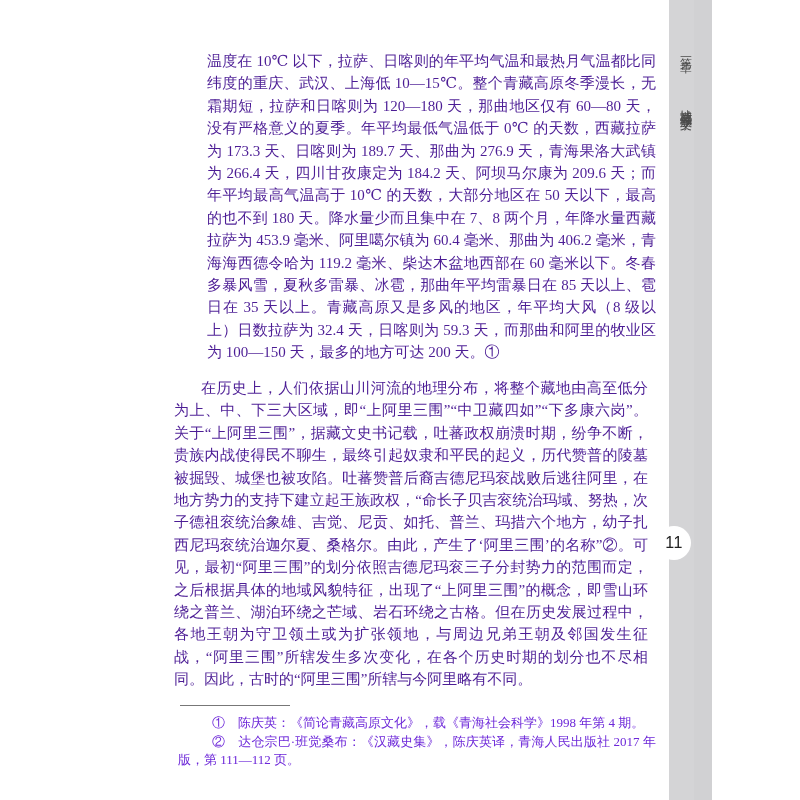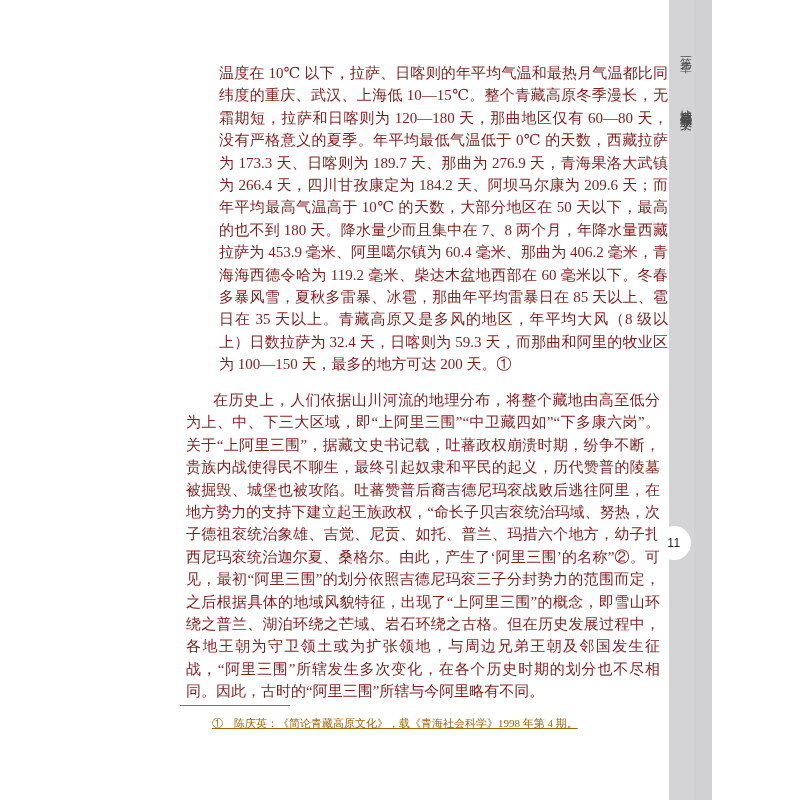--- a/index.html
+++ b/index.html
@@ -26,59 +26,60 @@
     white-space:nowrap;
   }
   .vtext.chap-num{top:48px;}
   .vtext.chap-title{top:100px;}
   
   .page-circle{
     position:absolute;left:657px;top:526px;width:34px;height:34px;
     border-radius:50%;background:#ffffff;
     display:flex;align-items:center;justify-content:center;
     font-family:"Liberation Sans","DejaVu Sans",sans-serif;
-    font-size:12px;color:#222222;letter-spacing:0.5px;
+    font-size:16px;color:#222222;letter-spacing:0.5px;
   }
   
   .para{
     position:absolute;
-    color:#7f1d1d;
+    color:#4c1d95;
     font-size:15px;
     line-height:22.4px;
     text-align:justify;
     text-justify:inter-ideograph;
-    margin:16px;
+    margin:4px;
   }
   .para1{left:203px;top:46px;width:449px;}
   .para2{left:170px;top:373px;width:474px;text-indent:27px;}
   
   .fn-rule{
     position:absolute;left:180px;top:705px;width:110px;height:1px;
     background:#777777;
   }
   .footnotes{
     position:absolute;left:178px;top:714px;width:478px;
-    font-size:11px;line-height:18.6px;color:#a16207;
-    text-align:justify;text-justify:inter-ideograph;text-decoration:underline;
+    font-size:13px;line-height:18.6px;color:#6d28d9;
+    text-align:justify;text-justify:inter-ideograph;
   }
   .footnotes p{margin:0;text-indent:34px;}
 </style>
 </head>
 <body>
 
 <div class="page">
 
   <p class="para para1">温度在 10℃ 以下，拉萨、日喀则的年平均气温和最热月气温都比同纬度的重庆、武汉、上海低 10—15℃。整个青藏高原冬季漫长，无霜期短，拉萨和日喀则为 120—180 天，那曲地区仅有 60—80 天，没有严格意义的夏季。年平均最低气温低于 0℃ 的天数，西藏拉萨为 173.3 天、日喀则为 189.7 天、那曲为 276.9 天，青海果洛大武镇为 266.4 天，四川甘孜康定为 184.2 天、阿坝马尔康为 209.6 天；而年平均最高气温高于 10℃ 的天数，大部分地区在 50 天以下，最高的也不到 180 天。降水量少而且集中在 7、8 两个月，年降水量西藏拉萨为 453.9 毫米、阿里噶尔镇为 60.4 毫米、那曲为 406.2 毫米，青海海西德令哈为 119.2 毫米、柴达木盆地西部在 60 毫米以下。冬春多暴风雪，夏秋多雷暴、冰雹，那曲年平均雷暴日在 85 天以上、雹日在 35 天以上。青藏高原又是多风的地区，年平均大风（8 级以上）日数拉萨为 32.4 天，日喀则为 59.3 天，而那曲和阿里的牧业区为 100—150 天，最多的地方可达 200 天。①</p>
 
   <p class="para para2">在历史上，人们依据山川河流的地理分布，将整个藏地由高至低分为上、中、下三大区域，即“上阿里三围”“中卫藏四如”“下多康六岗”。关于“上阿里三围”，据藏文史书记载，吐蕃政权崩溃时期，纷争不断，贵族内战使得民不聊生，最终引起奴隶和平民的起义，历代赞普的陵墓被掘毁、城堡也被攻陷。吐蕃赞普后裔吉德尼玛衮战败后逃往阿里，在地方势力的支持下建立起王族政权，“命长子贝吉衮统治玛域、努热，次子德祖衮统治象雄、吉觉、尼贡、如托、普兰、玛措六个地方，幼子扎西尼玛衮统治迦尔夏、桑格尔。由此，产生了‘阿里三围’的名称”②。可见，最初“阿里三围”的划分依照吉德尼玛衮三子分封势力的范围而定，之后根据具体的地域风貌特征，出现了“上阿里三围”的概念，即雪山环绕之普兰、湖泊环绕之芒域、岩石环绕之古格。但在历史发展过程中，各地王朝为守卫领土或为扩张领地，与周边兄弟王朝及邻国发生征战，“阿里三围”所辖发生多次变化，在各个历史时期的划分也不尽相同。因此，古时的“阿里三围”所辖与今阿里略有不同。</p>
 
   <div class="fn-rule"></div>
 
   <div class="footnotes">
     <p>①　陈庆英：《简论青藏高原文化》，载《青海社会科学》1998 年第 4 期。</p>
+    <p>②　达仓宗巴·班觉桑布：《汉藏史集》，陈庆英译，青海人民出版社 2017 年版，第 111—112 页。</p>
   </div>
 
   <div class="strip"></div>
 
   <div class="vtext chap-num">第一章</div>
 
   <div class="vtext chap-title">地域与藏族文学</div>
 
   <div class="page-circle">
     <span>11</span>

